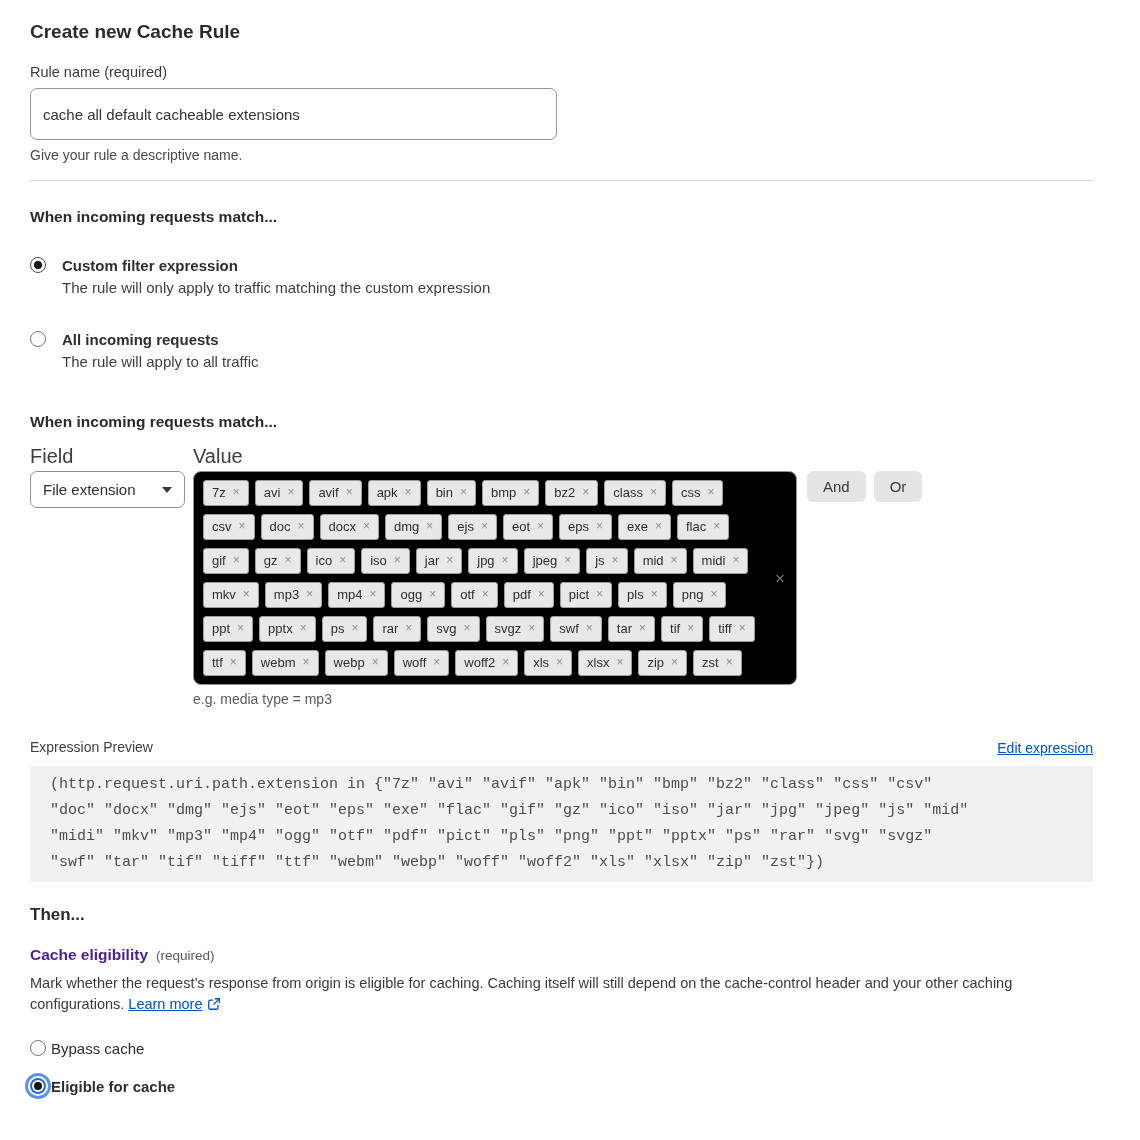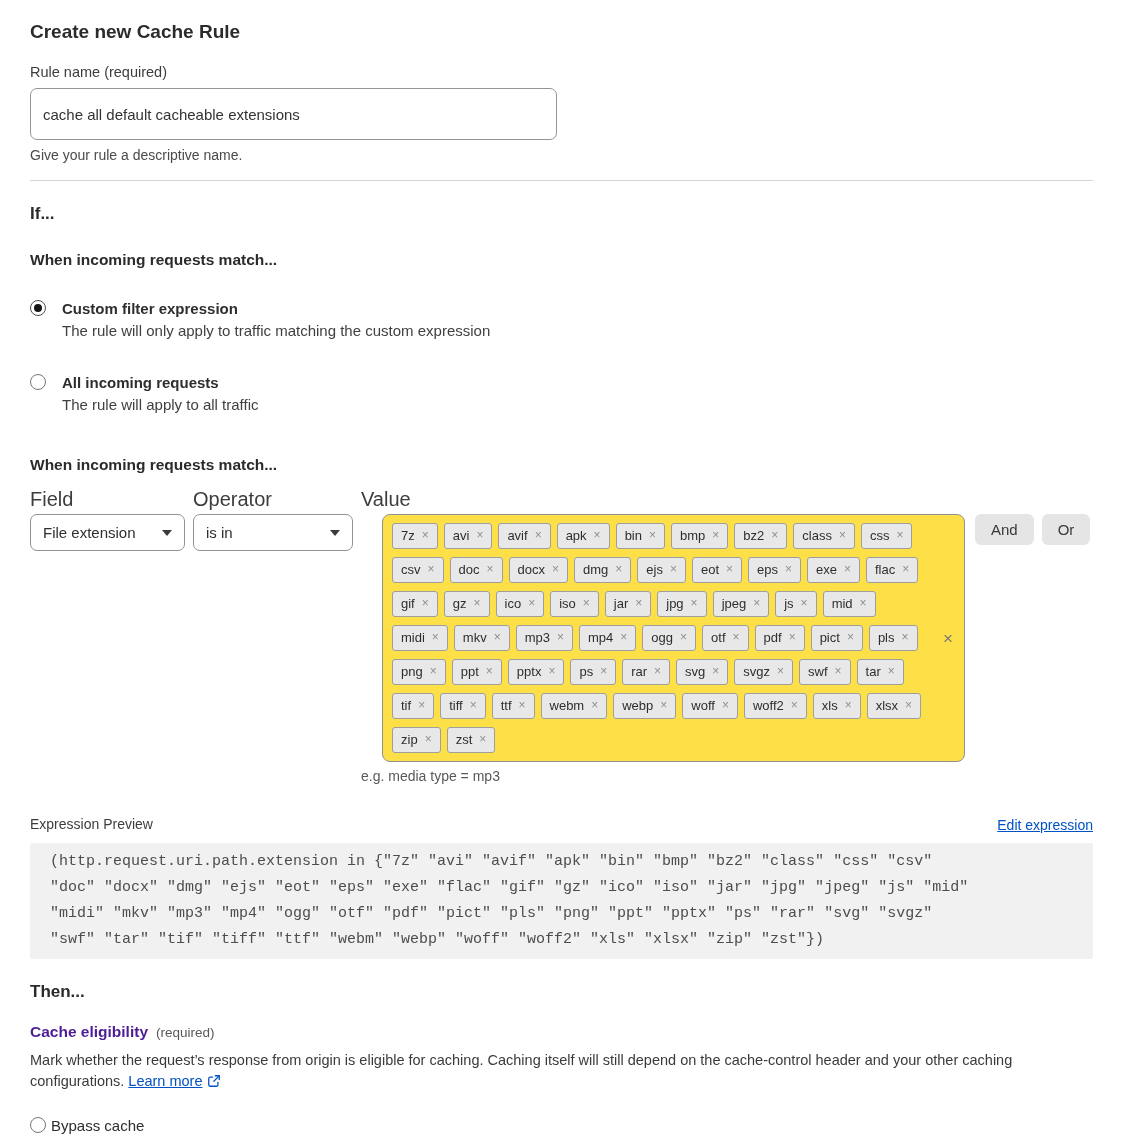--- a/index.html
+++ b/index.html
@@ -38,21 +38,21 @@
   .col-field { width:155px; margin-right:8px; }
   .col-operator { width:160px; margin-right:8px; }
   .col-value { width:604px; margin-right:10px; }
   .select { margin-top:6px; height:37px; border:1px solid #919191; border-radius:7px; background:#fff;
     display:flex; align-items:center; justify-content:space-between; padding:0 12px; cursor:pointer; }
   .select .sel-text { font-size:15px; color:#2e2e2e; }
   .caret { width:0; height:0; border-left:5px solid transparent; border-right:5px solid transparent;
     border-top:6px solid #3a3a3a; }
 
   .multiselect { margin-top:6px; position:relative; border:1px solid #919191; border-radius:8px;
-    background:#fde047; padding:8px 34px 8px 9px; min-height:214px;margin-left:21px; }
+    background:#000000; padding:8px 34px 8px 9px; min-height:214px; }
   .tag-list { display:flex; flex-wrap:wrap; gap:8px 6px; }
   .tag { display:inline-flex; align-items:center; background:#e8e8e8; border:1px solid #9e9e9e;
     border-radius:3px; padding:4px 8px; font-size:13px; line-height:16px; color:#2e2e2e; }
   .tag .tag-x { margin-left:7px; color:#8f8f8f; font-size:12px; line-height:12px; position:relative; top:-1px; cursor:pointer; }
   .ms-clear { position:absolute; right:11px; top:50%; transform:translateY(-50%);
     color:#7a7a7a; font-size:17px; line-height:17px; cursor:pointer; }
   .value-hint { margin-top:6px; font-size:14px; line-height:17px; color:#595959; }
 
   .conn-buttons { display:flex; gap:8px; padding-top:24px; }
   .conn-btn { height:31px; padding:0 16px; background:#e5e5e5; border:none; border-radius:6px;
@@ -83,21 +83,20 @@
 <div class="page">
 
   <h1 class="page-title">Create new Cache Rule</h1>
 
   <label class="field-label">Rule name (required)</label>
   <input class="rule-name-input" type="text" value="cache all default cacheable extensions" style="">
   <div class="helper-text">Give your rule a descriptive name.</div>
 
   <hr class="divider">
 
-  <h2 class="section-heading">If...</h2>
   <h3 class="sub-heading">When incoming requests match...</h3>
 
   <div class="radio-option">
     <span class="radio checked"></span>
     <div class="radio-texts">
       <div class="radio-label bold">Custom filter expression</div>
       <div class="radio-desc">The rule will only apply to traffic matching the custom expression</div>
     </div>
   </div>
 
@@ -113,27 +112,20 @@
 
   <div class="builder-row">
     <div class="control-col col-field">
       <div class="ctl-label">Field</div>
       <div class="select">
         <span class="sel-text">File extension</span>
         <span class="caret"></span>
       </div>
     </div>
 
-    <div class="control-col col-operator">
-      <div class="ctl-label">Operator</div>
-      <div class="select">
-        <span class="sel-text">is in</span>
-        <span class="caret"></span>
-      </div>
-    </div>
 
     <div class="control-col col-value">
       <div class="ctl-label">Value</div>
       <div class="multiselect">
         <div class="tag-list">
             <span class="tag">
               <span>7z</span>
               <span class="tag-x">×</span>
             </span>
             <span class="tag">

